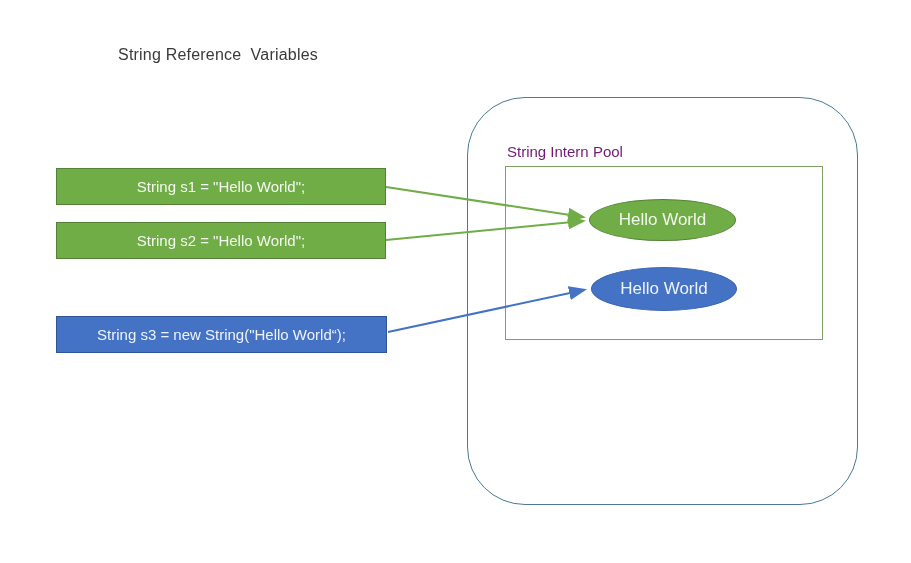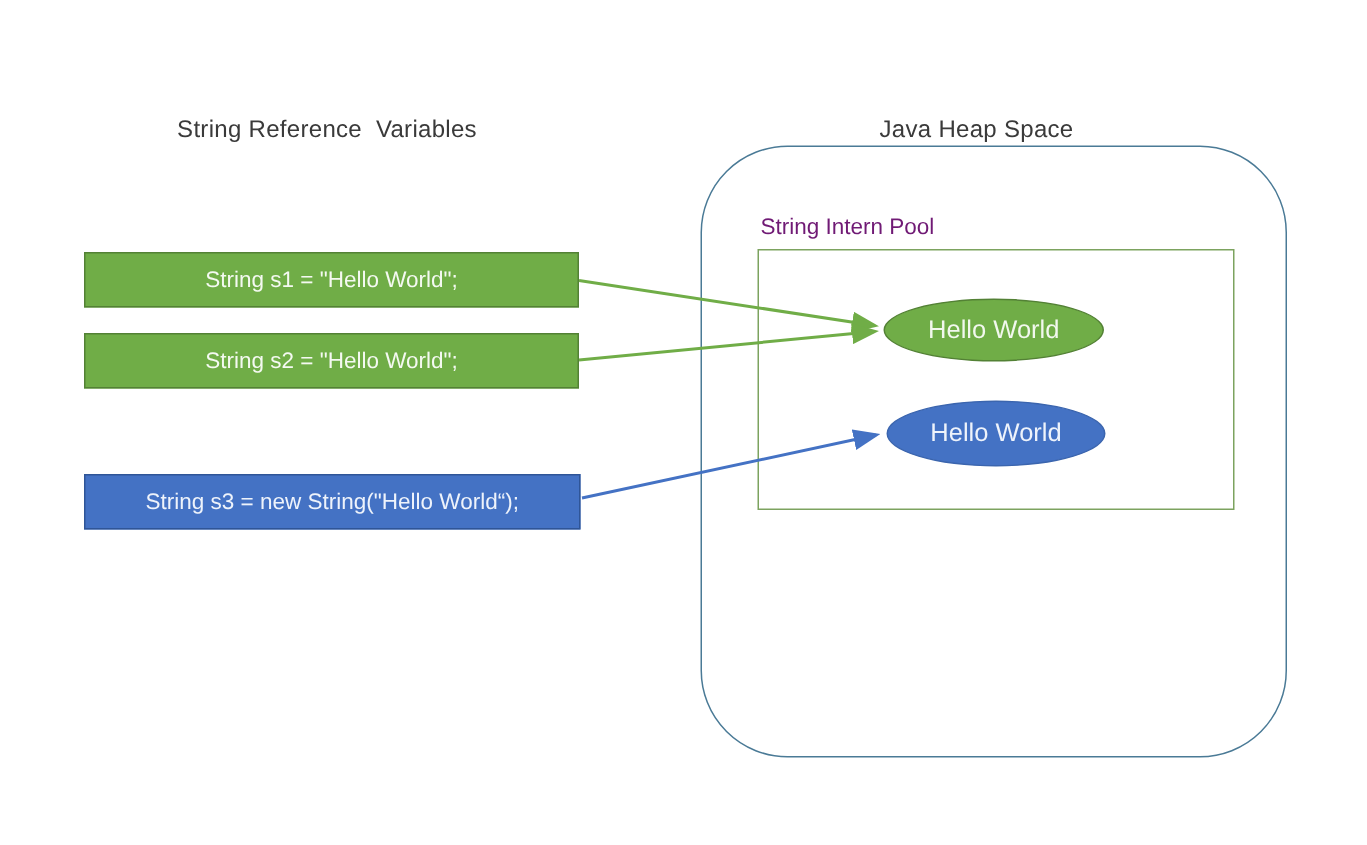--- a/index.html
+++ b/index.html
@@ -19,21 +19,20 @@
     font-family:"Liberation Sans", sans-serif;
     overflow:hidden;
   }
   .title{
     position:absolute;
     font-size:16px;
     color:var(--c-text-dark);
     text-align:center;
     white-space:pre;
     letter-spacing:0.2px;
-    margin-top:32px;
   }
   .title-left{left:38px;top:46px;width:360px;}
   .title-right{left:476px;top:46px;width:350px;}
 
   .heap{
     position:absolute;
     left:467px;top:97px;width:391px;height:408px;
     border:1.5px solid var(--c-heap-border);
     border-radius:58px;
     box-sizing:border-box;
@@ -98,21 +97,20 @@
     pointer-events:none;
   }
 </style>
 </head>
 <body>
 
 <div class="stage">
 
   <div class="title title-left">String Reference  Variables</div>
 
-  <div class="title title-right">Java Heap Space</div>
 
   <div class="heap"></div>
 
   <div class="pool-label">String Intern Pool</div>
 
   <div class="pool"></div>
 
   <div class="var-box var-green box-s1">
     <span>String s1 = "Hello World";</span>
   </div>

